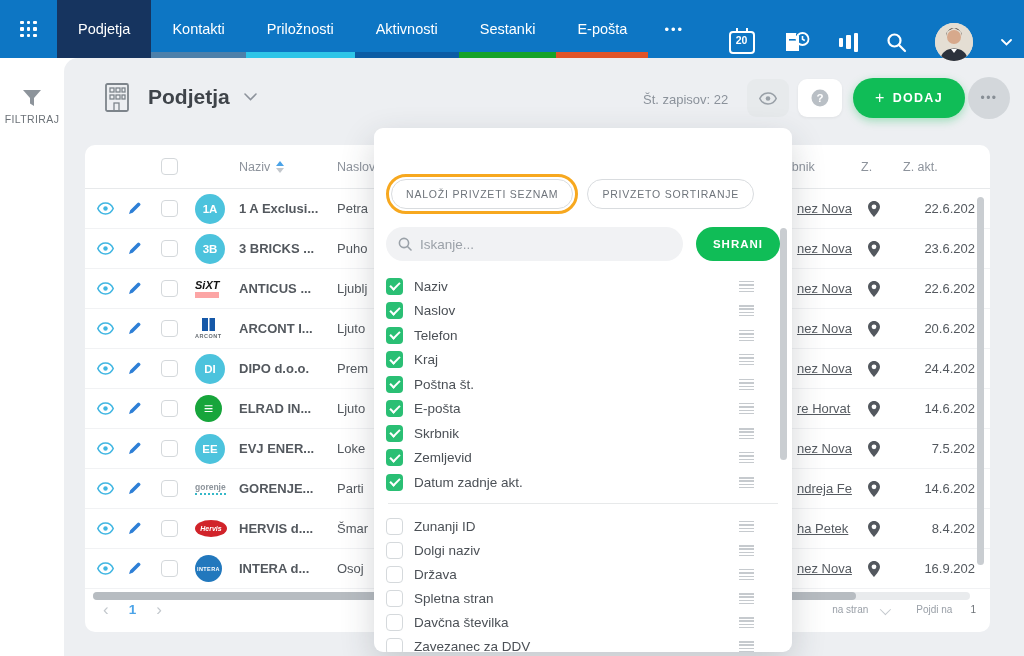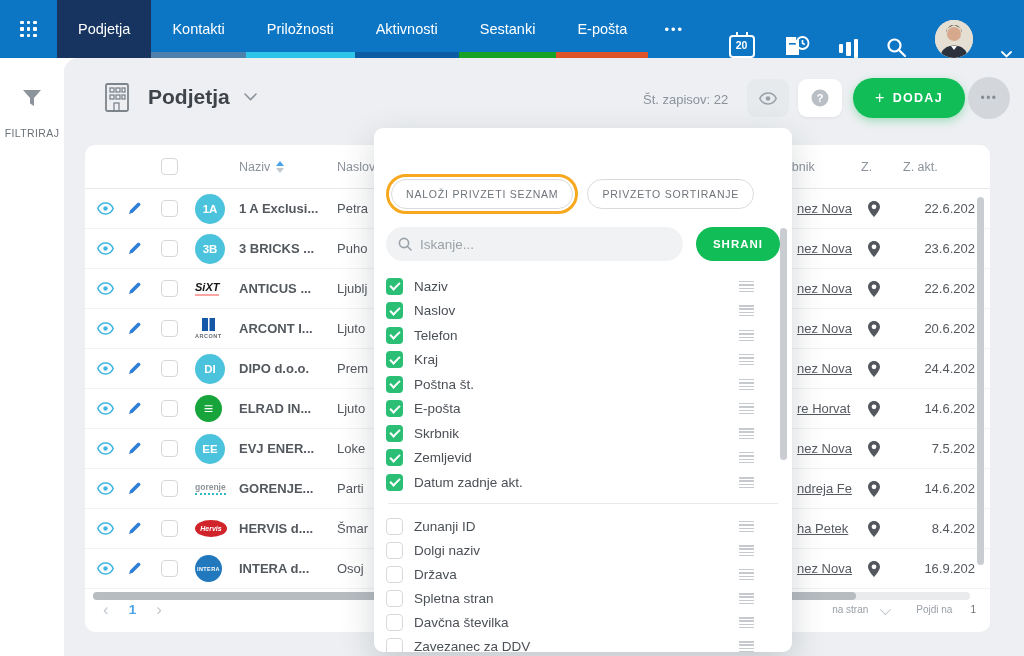--- a/index.html
+++ b/index.html
@@ -14,34 +14,34 @@
   .tabs { display:flex; height:100%; }
   .tab { position:relative; padding:0 21px; display:flex; align-items:center; color:#fff; font-size:14.5px; cursor:pointer; white-space:nowrap; }
   .tab::after { content:""; position:absolute; left:0; right:0; bottom:0; height:6px; background:transparent; }
   .tab.active { background:#16345f; }
   .tab.u-kontakti::after { background:#4d80aa; }
   .tab.u-priloznosti::after { background:#2ec5e8; }
   .tab.u-aktivnosti::after { background:#0c5ca4; }
   .tab.u-sestanki::after { background:#16a229; }
   .tab.u-eposta::after { background:#df5328; }
   .tab.more { font-size:13px; letter-spacing:2px; padding:0 16px; }
-  .nav-right { position:absolute; right:12px; top:0; height:58px; display:flex; align-items:flex-end; gap:28px; }
+  .nav-right { position:absolute; right:12px; top:13px; height:58px; display:flex; align-items:center; gap:28px; }
   .cal-ic { position:relative; width:26px; height:23px; border:2px solid #fff; border-radius:4px; display:flex; align-items:flex-end; justify-content:center; }
   .cal-ic::before, .cal-ic::after { content:""; position:absolute; top:-5px; width:2px; height:5px; background:#fff; }
   .cal-ic::before { left:5px; } .cal-ic::after { right:5px; }
   .cal-day { color:#fff; font-size:10.5px; font-weight:bold; line-height:1; padding-bottom:3px; }
   .bars-ic { display:flex; align-items:flex-end; gap:3px; height:19px; }
   .bars-ic i { width:4.5px; background:#fff; border-radius:1px; }
   .bars-ic i:nth-child(1){height:9px;} .bars-ic i:nth-child(2){height:14px;} .bars-ic i:nth-child(3){height:19px;}
   .avatar { width:38px; height:38px; border-radius:50%; overflow:hidden; background:#e8e3da; }
   .icon-btn { display:flex; align-items:center; justify-content:center; cursor:pointer; }
 
   
   .sidebar { position:absolute; left:0; top:58px; width:64px; bottom:0; background:#fff; z-index:5; }
-  .filter-block { margin-top:32px; display:flex; flex-direction:column; align-items:center; gap:21px; cursor:pointer; }
+  .filter-block { margin-top:32px; display:flex; flex-direction:column; align-items:center; gap:7px; cursor:pointer; }
   .filter-label { font-size:10.5px; color:#6c7278; letter-spacing:.4px; }
   .content-bg { position:absolute; left:64px; top:58px; right:0; bottom:0; background:#edeff2; border-top-left-radius:14px; }
 
   
   .page-title-row { position:absolute; left:100px; top:80px; display:flex; align-items:center; gap:14px; z-index:6; }
   .page-title { font-size:21px; font-weight:bold; color:#3f444a; }
   .records { position:absolute; left:643px; top:92px; font-size:13px; color:#8b929b; z-index:6; }
   .hd-btn { position:absolute; top:79px; height:38px; border-radius:9px; display:flex; align-items:center; justify-content:center; cursor:pointer; z-index:6; }
   .hd-eye { left:747px; width:42px; background:#e7eaec; }
   .hd-q { left:798px; width:44px; background:#fff; box-shadow:0 1px 3px rgba(0,0,0,.06); }
@@ -59,21 +59,21 @@
   .c-actions { gap:14px; padding-left:4px; overflow:visible; }
   .c-name { font-weight:bold; }
   .c-owner { padding-left:24px; overflow:visible; }
   .c-owner span { text-decoration:underline; color:#565b61; cursor:pointer; }
   .c-z { justify-content:center; }
   .c-zh { padding-left:4px; }
   .c-date { justify-content:flex-end; padding-right:8px; }
   .c-dateh { padding-left:12px; }
   .cb { width:17px; height:17px; border:1.5px solid #d4d8db; border-radius:4px; background:#fff; cursor:pointer; }
   .b-init { width:30px; height:30px; border-radius:50%; background:#4cc3dd; color:#fff; font-size:11.5px; font-weight:bold; display:flex; align-items:center; justify-content:center; }
-  .b-sixt { font-style:italic; font-weight:bold; font-size:11px; color:#141414; border-bottom:2px solid #fca5a5; line-height:1.2; }
+  .b-sixt { font-style:italic; font-weight:bold; font-size:11px; color:#141414; border-bottom:6px solid #fca5a5; line-height:1.2; }
   .b-arcont { display:flex; flex-direction:column; align-items:center; gap:2px; }
   .b-arcont .sq { width:13px; height:13px; background:linear-gradient(#fff,#fff) 50% 0/1.5px 100% no-repeat, #1558a8; }
   .b-arcont .cap { font-size:5.5px; color:#666c72; letter-spacing:.5px; font-weight:bold; }
   .b-elrad { width:27px; height:27px; border-radius:50%; background:#17a53b; color:#fff; font-size:16px; font-weight:bold; display:flex; align-items:center; justify-content:center; }
   .b-gorenje { font-size:8.5px; font-weight:bold; color:#8d949b; border-bottom:2px dotted #35b8c8; padding-bottom:1px; }
   .b-hervis { width:32px; height:17px; border-radius:50%; background:#d1232a; color:#fff; font-size:7px; font-style:italic; font-weight:bold; display:flex; align-items:center; justify-content:center; }
   .b-intera { width:27px; height:27px; border-radius:50%; background:#2278bd; color:#fff; font-size:5.5px; font-weight:bold; display:flex; align-items:center; justify-content:center; letter-spacing:.4px; }
   .sort { display:flex; flex-direction:column; gap:2px; cursor:pointer; }
   .hscroll { position:absolute; left:8px; top:447px; width:877px; height:8px; border-radius:4px; background:#e9ebed; }
   .hscroll i { display:block; width:763px; height:8px; border-radius:4px; background:#b7bcc1; cursor:pointer; }

